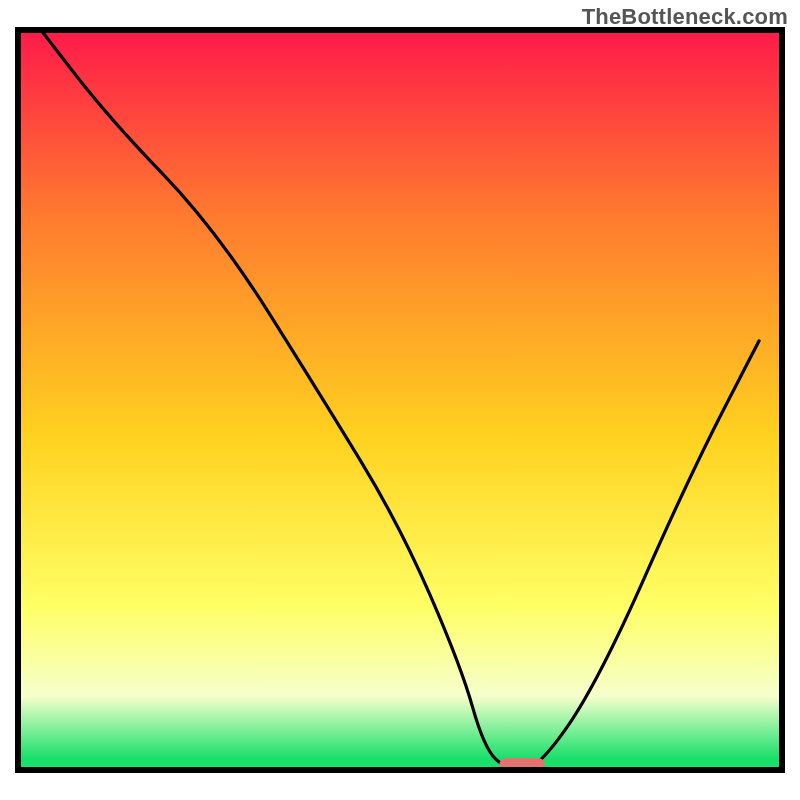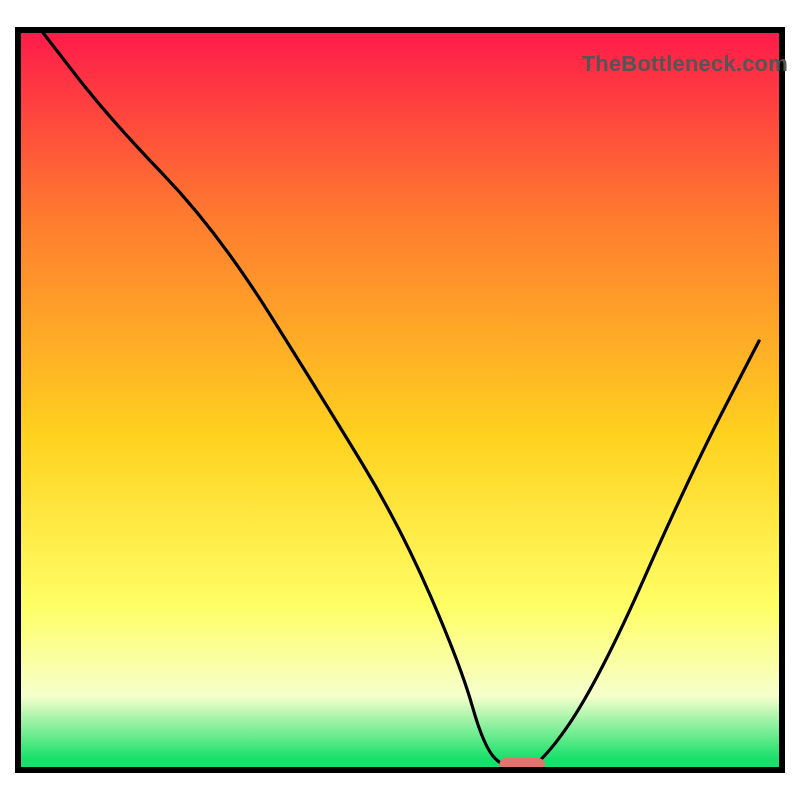--- a/index.html
+++ b/index.html
@@ -18,21 +18,20 @@
   }
   .watermark {
     position: absolute;
     top: 4px;
     right: 12px;
     font-size: 22px;
     font-weight: 600;
     color: #555555;
     letter-spacing: 0.2px;
     z-index: 10;
-    margin-top: 47px;
   }
   svg.plot {
     position: absolute;
     left: 0;
     top: 0;
   }
 </style>
 </head>
 <body>
 

